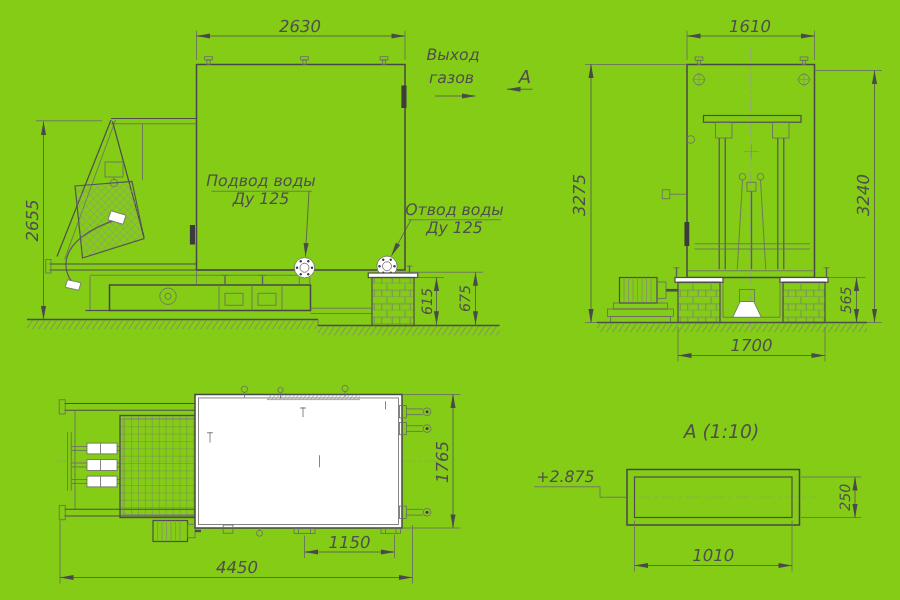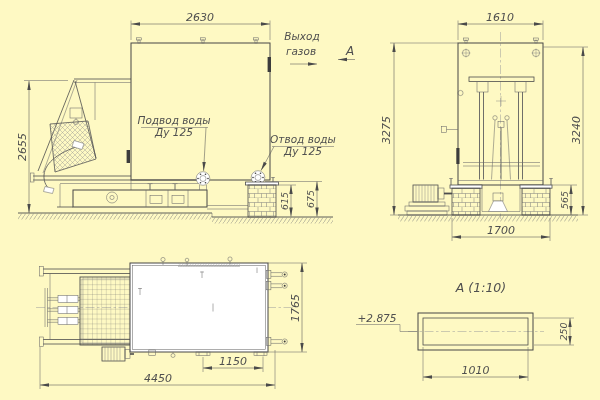--- a/index.html
+++ b/index.html
@@ -1,16 +1,16 @@
 <!DOCTYPE html>
 <html><head>
 <meta charset="utf-8">
 <style>
   html,body{margin:0;padding:0;background:#fff;}
-  #stage{width:600px;height:400px;background:#fef9c3;position:relative;overflow:hidden;}
+  #stage{width:600px;height:400px;background:#84cc16;position:relative;overflow:hidden;}
   svg{display:block;}
   .ol{stroke:#474747;stroke-width:1;fill:none;stroke-linecap:square;}
   .o8{stroke:#4d4d4d;stroke-width:.8;fill:none;}
   .o9{stroke:#4d4d4d;stroke-width:.9;fill:none;}
   .tl{stroke:#6b6b6b;stroke-width:.55;fill:none;}
   .t9{stroke:#5f5f5f;stroke-width:.9;fill:none;}
   .thin{stroke:#858585;stroke-width:.45;fill:none;}
   .dl{stroke:#565656;stroke-width:.55;fill:none;}
   .cl{stroke:#9a9a9a;stroke-width:.5;fill:none;stroke-dasharray:9 2.5 2.5 2.5;}
   .fw{fill:#fff;}

